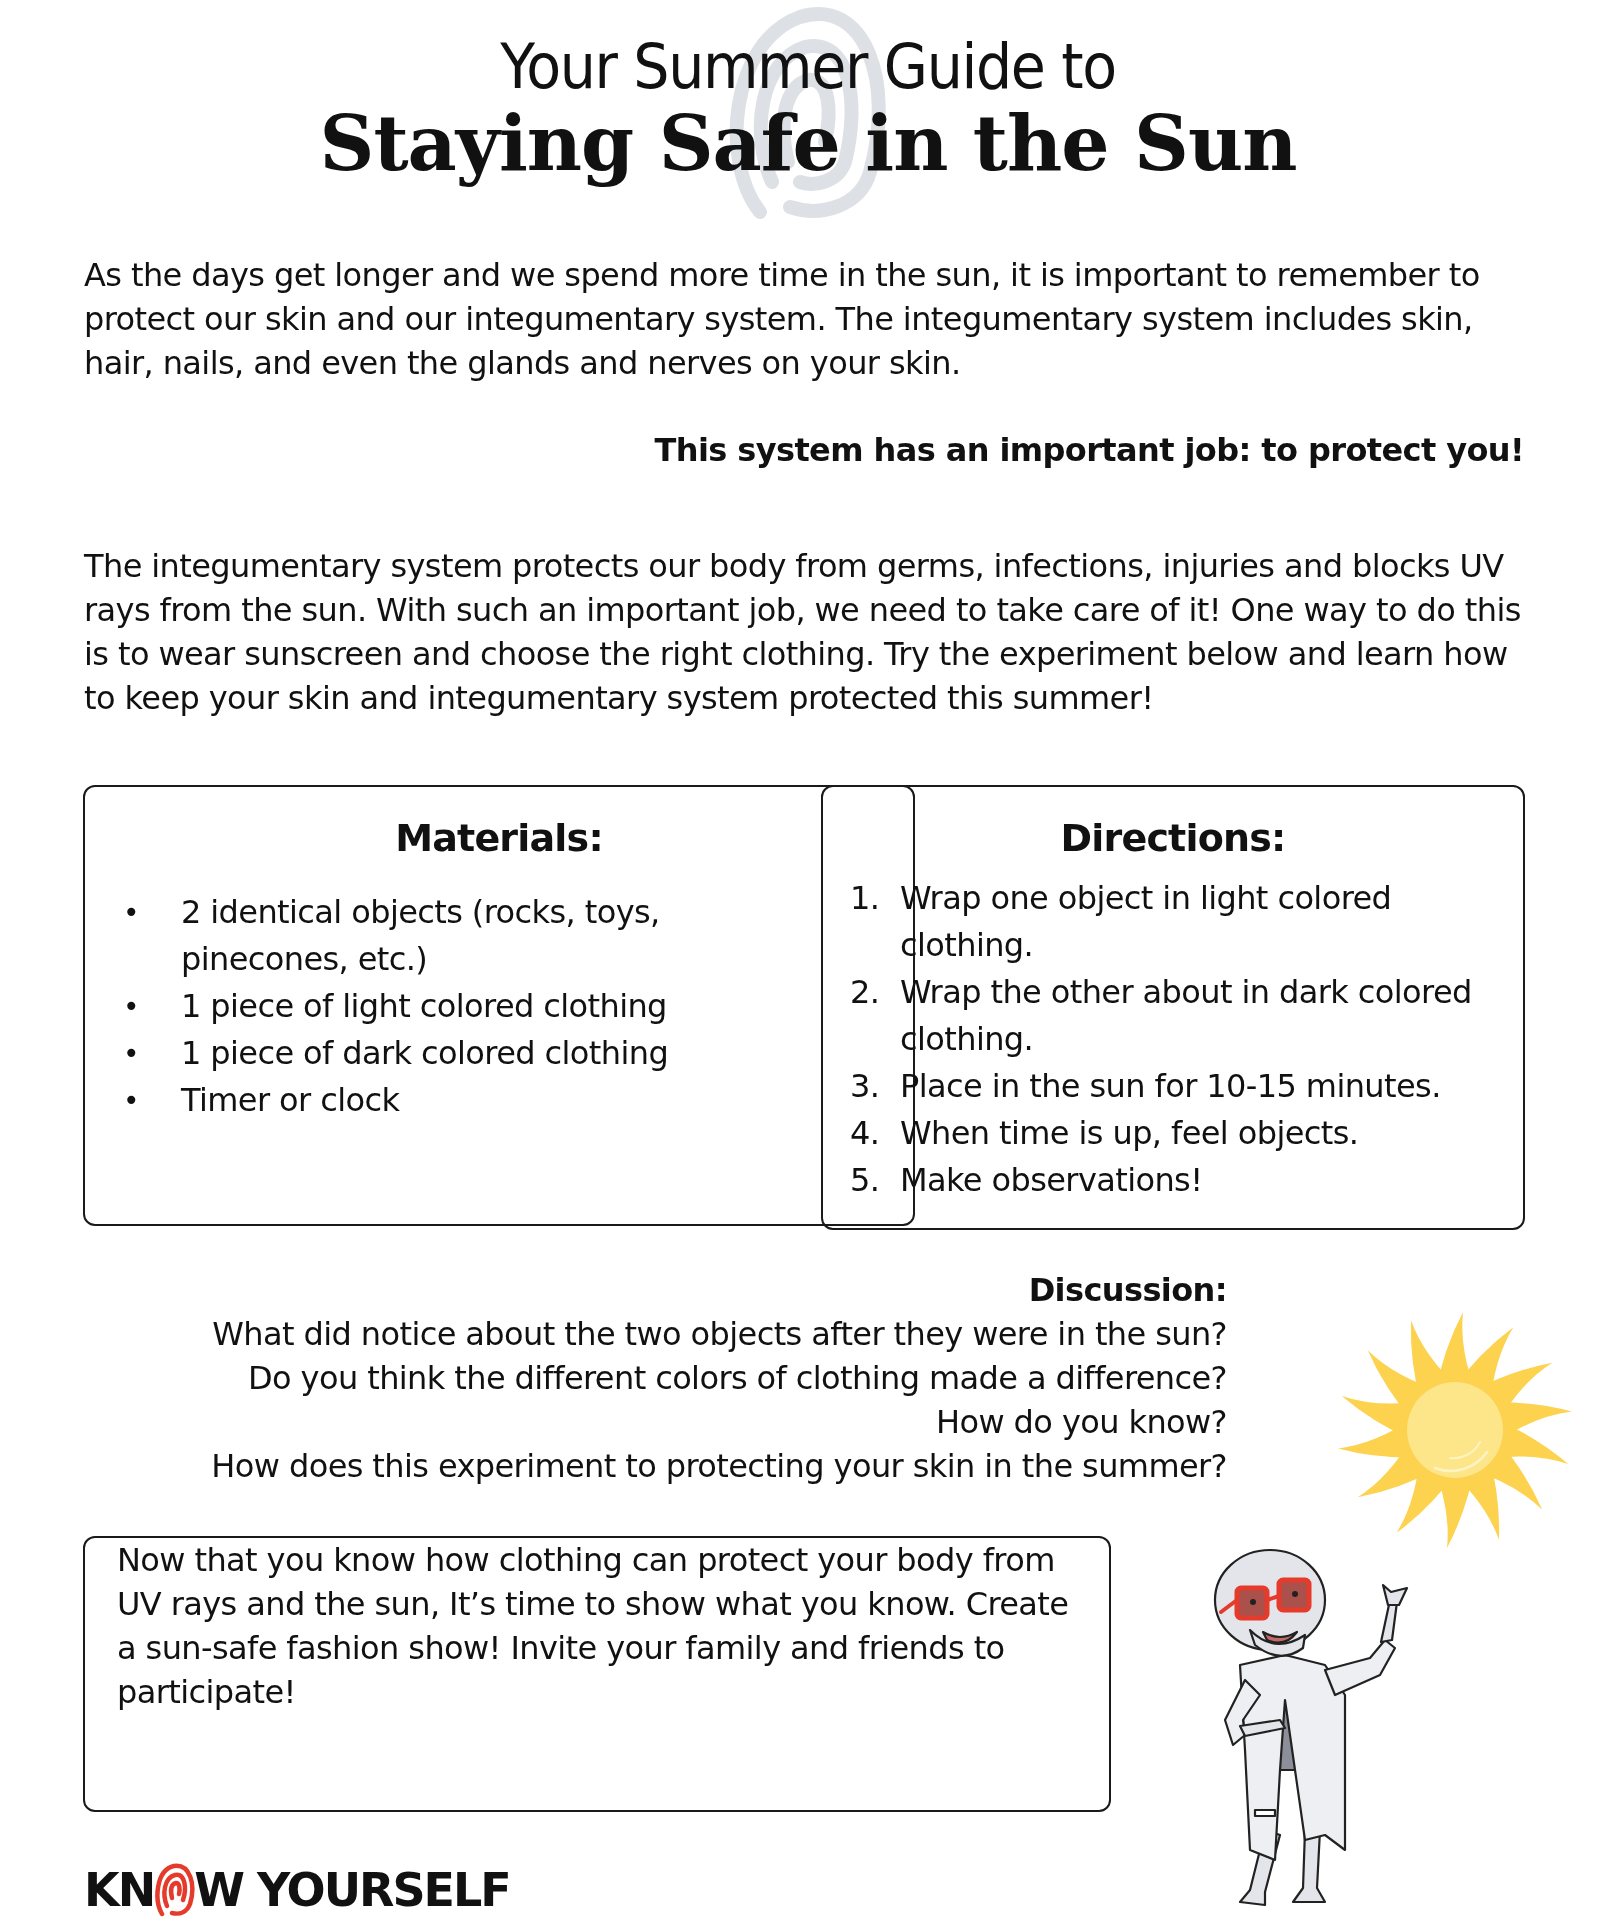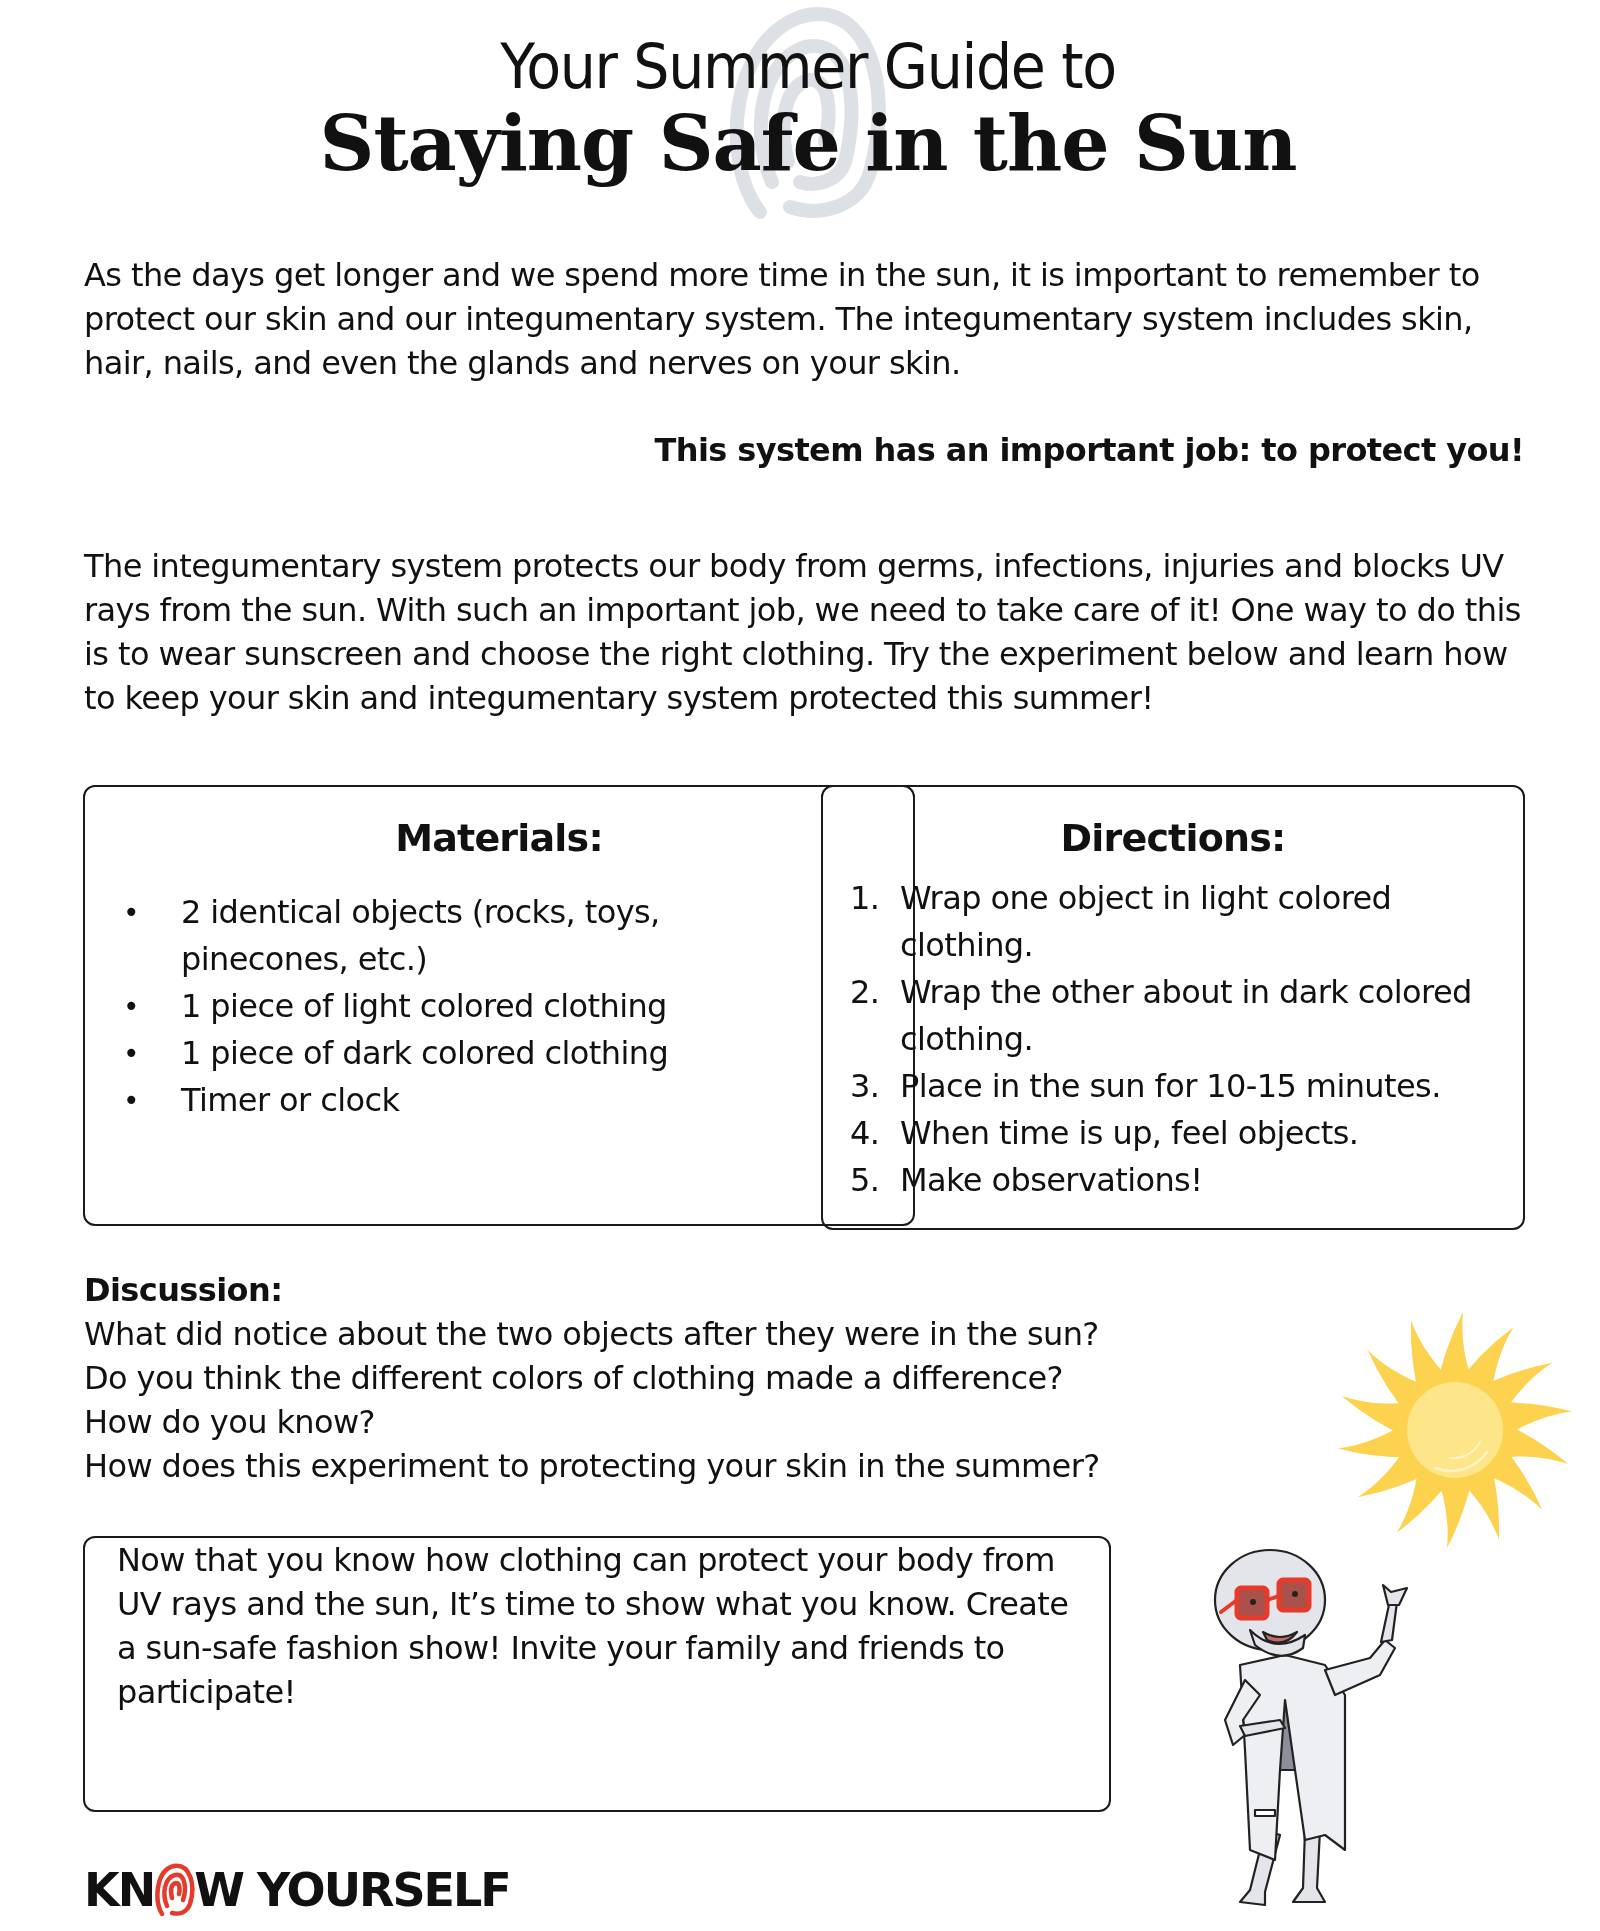--- a/index.html
+++ b/index.html
@@ -41,21 +41,21 @@
     .materials-box ul { list-style: none; padding: 0 0 0 96px; margin-top: 26px; }
     .materials-box li { position: relative; padding-left: 0; }
     .materials-box li .bullet {
       position: absolute; left: -58px; top: 0; font-size: 28px;
     }
     .materials-box li .txt { display: block; width: 560px; }
     .directions-box ol { list-style: none; padding: 0 0 0 27px; margin-top: 12px; }
     .directions-box li { display: flex; }
     .directions-box li .num { width: 50px; flex: none; }
     .directions-box li .txt { width: 600px; }
-    .discussion { position: absolute; left: 84px; top: 1268px; width: 1150px; }
+    .discussion { position: absolute; left: 77px; top: 1268px; width: 1150px; text-align: right; }
     .discussion .heading {
       font-family: "DejaVu Sans", sans-serif; font-weight: bold; font-size: 32px;
       line-height: 44px; letter-spacing: -0.6px;
     }
     .discussion .line {
       font-family: "DejaVu Sans", sans-serif; font-size: 32px; line-height: 44px;
       letter-spacing: -0.6px; white-space: nowrap;
     }
     .extension-box { left: 83px; top: 1536px; width: 1028px; height: 276px; }
     .extension-box .heading {

